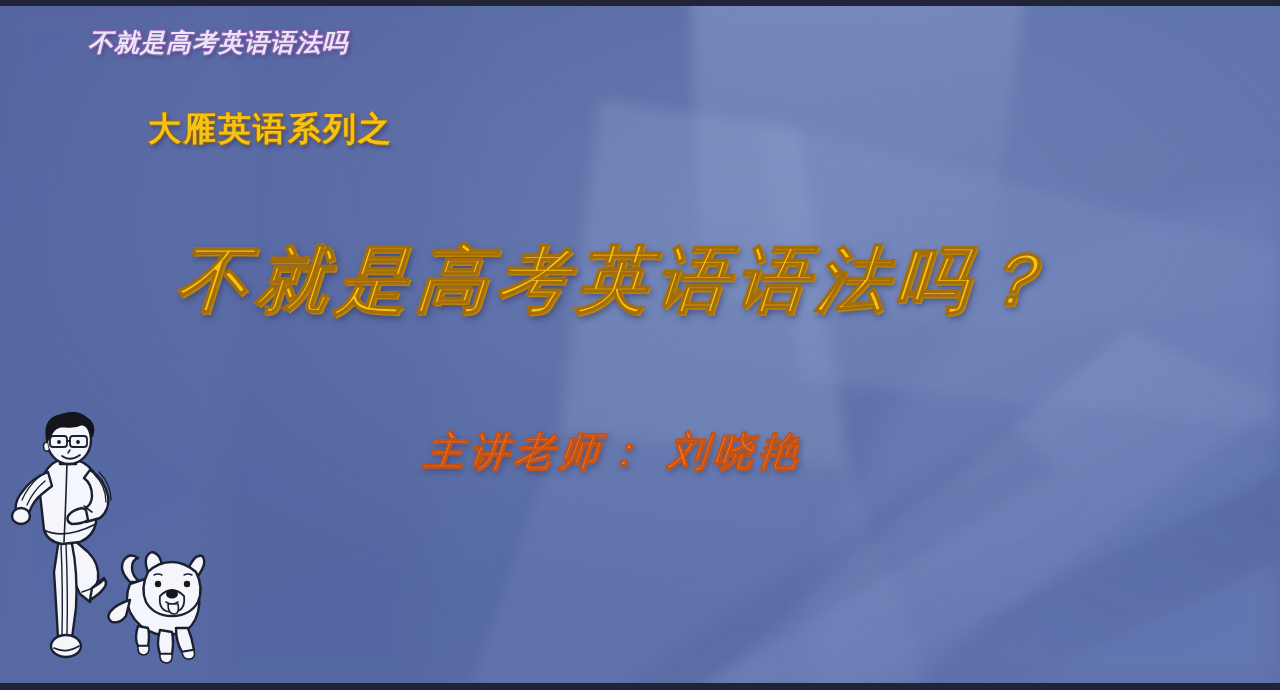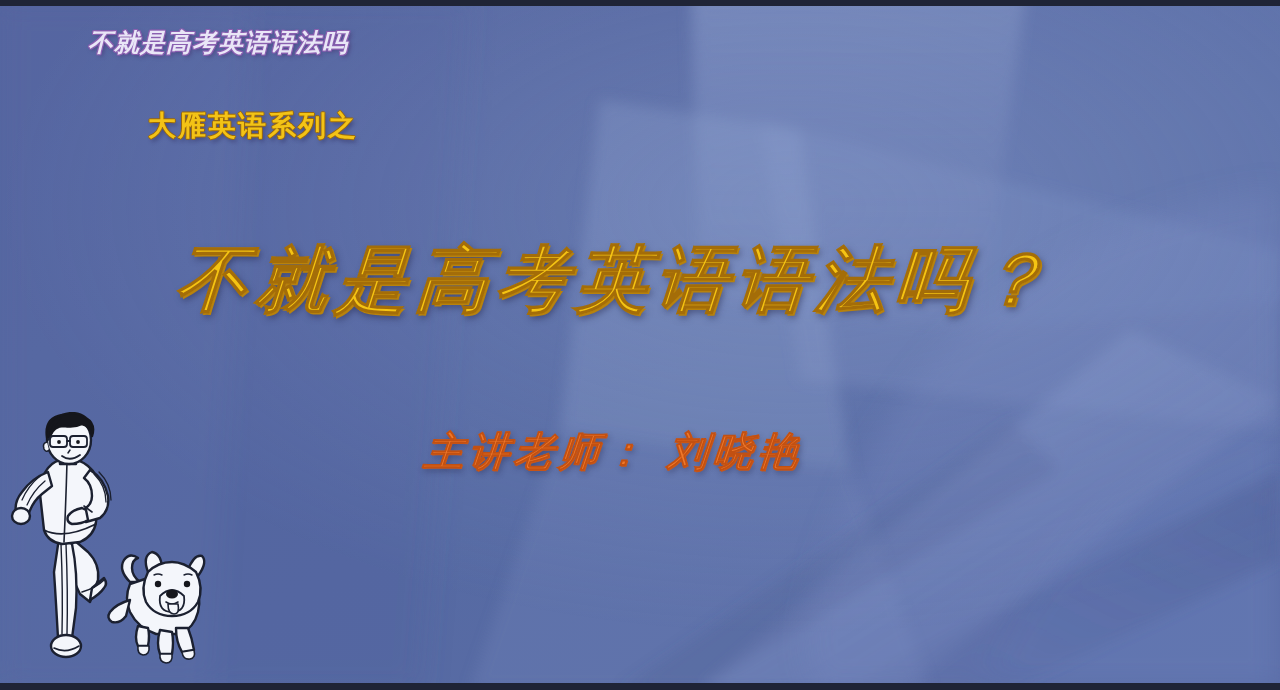--- a/index.html
+++ b/index.html
@@ -60,21 +60,21 @@
        1px -1px 0 #8a5fb0, -1px 1px 0 #8a5fb0,
        2px 2px 4px rgba(60,30,90,.55);
     white-space: nowrap;
   }
 
   
   #series-line {
     position: absolute;
     left: 148px;
     top: 107px;
-    font-size: 28px;
+    font-size: 33px;
     font-weight: 700;
     letter-spacing: 2px;
     color: #f3c316;
     text-shadow:
       1px 0 0 #9c6a0c, -1px 0 0 #9c6a0c,
       0 1px 0 #9c6a0c, 0 -1px 0 #9c6a0c,
       2px 3px 4px rgba(30,25,70,.45);
     white-space: nowrap;
   }
 

